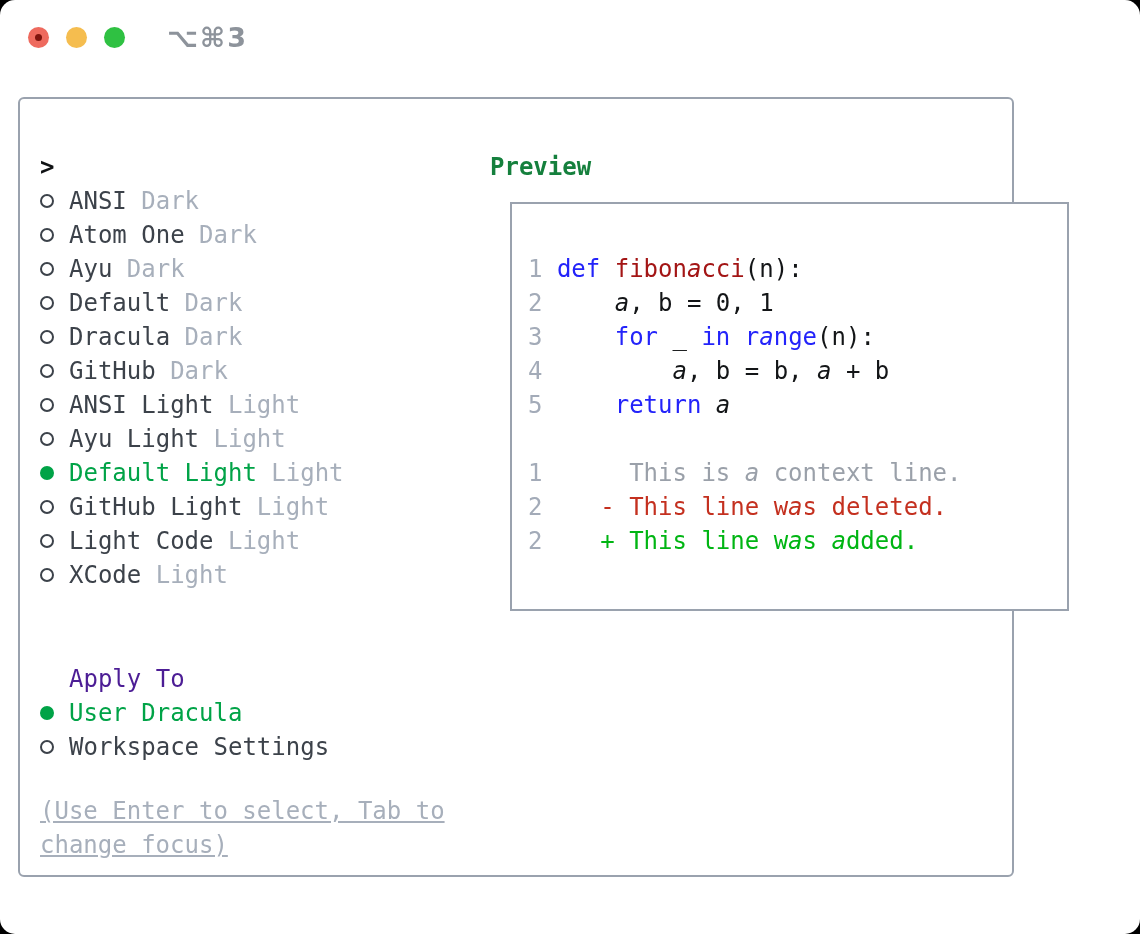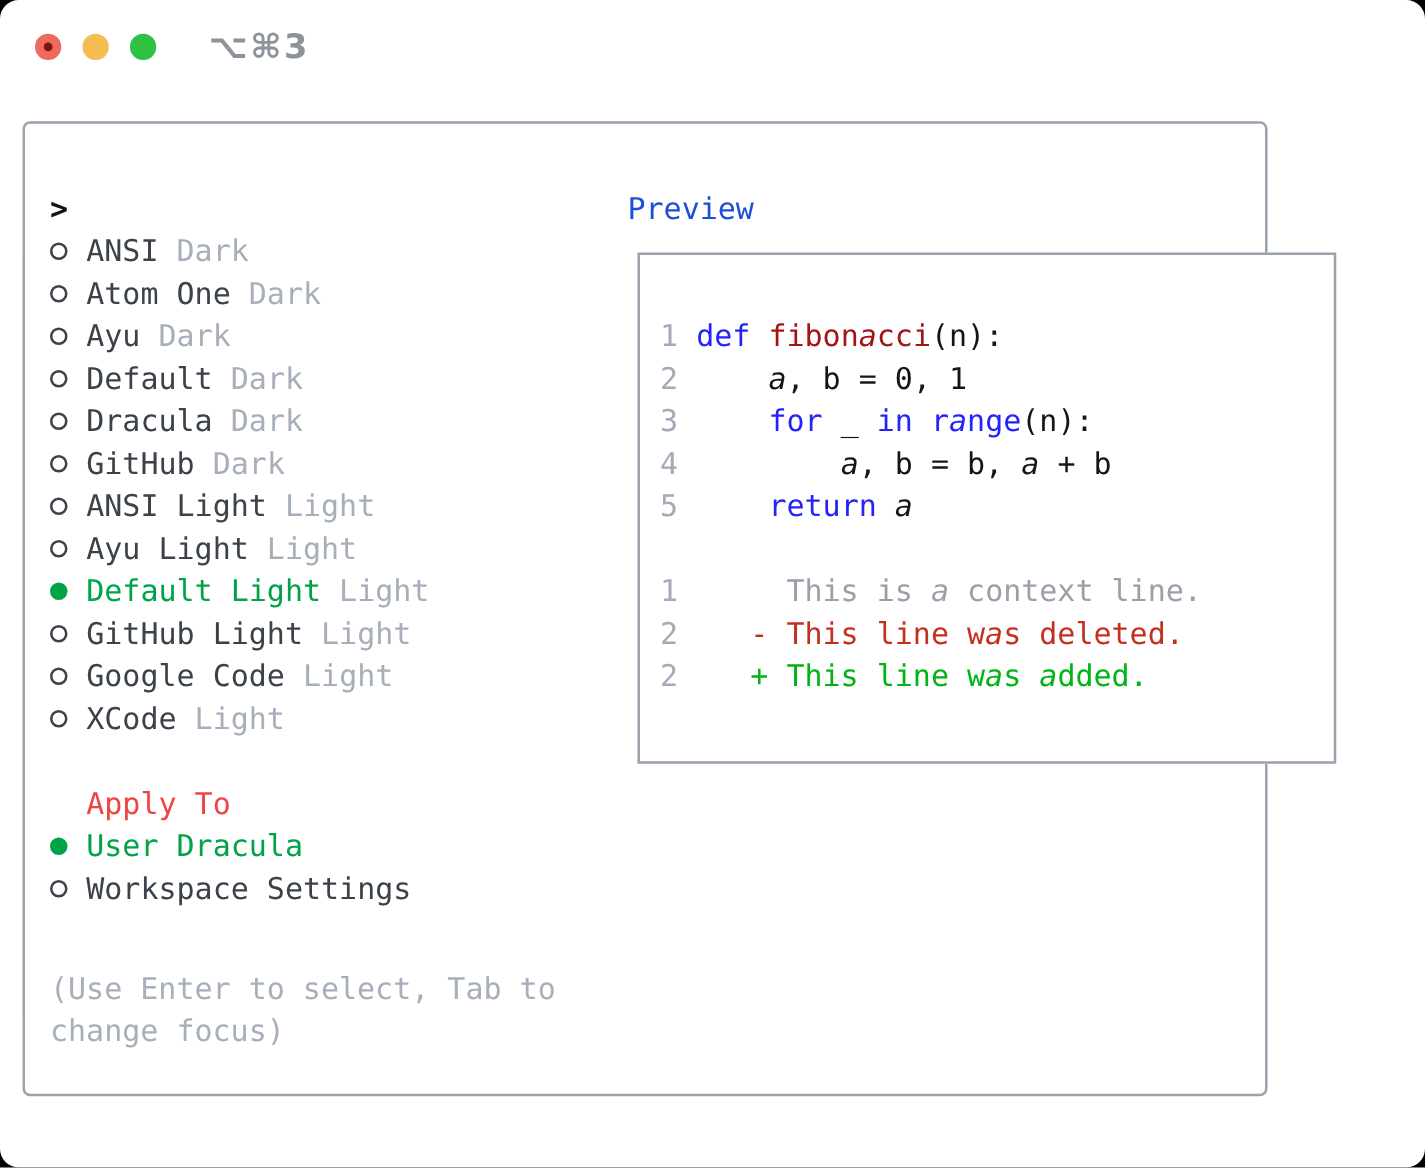--- a/index.html
+++ b/index.html
@@ -24,32 +24,32 @@
 
   
   .appbox{position:absolute;left:18px;top:97px;width:996px;height:780px;box-sizing:border-box;
           border:2px solid var(--border);border-radius:6px;background:#fff;}
 
   
   .leftpane{position:absolute;left:20px;top:51px;width:452px;font-size:24px;color:var(--fg);}
   .row{height:34px;display:flex;align-items:center;white-space:pre;}
   .prompt{display:inline-block;width:29px;font-weight:bold;color:#101214;}
   .hdr{font-weight:bold;color:#101214;}
-  .subheader{padding-left:29px;color:#ef4444;}
+  .subheader{padding-left:29px;color:#4c1d95;margin-top:36px;}
   .bullet{flex:0 0 auto;width:14px;height:14px;box-sizing:border-box;border:2px solid var(--fg);
           border-radius:50%;margin-right:15px;}
   .bullet.on{border-color:var(--accent);background:var(--accent);}
   .iname{color:var(--fg);}
   .iname.on{color:var(--accent);}
   .muted{color:var(--muted);}
-  .hint{width:440px;line-height:34px;color:var(--muted);white-space:normal;margin-top:46px;}
+  .hint{width:440px;line-height:34px;color:var(--muted);white-space:normal;margin-top:30px;text-decoration:underline;}
 
   
-  .pheader{position:absolute;left:482px;top:51px;height:34px;line-height:34px;
-           font-size:24px;font-weight:normal;color:#1d4ed8;}
+  .pheader{position:absolute;left:470px;top:51px;height:34px;line-height:34px;
+           font-size:24px;font-weight:bold;color:#15803d;}
   .previewbox{position:absolute;left:490px;top:103px;width:559px;height:409px;box-sizing:border-box;
               border:2px solid var(--border);background:#fff;overflow:hidden;}
   .pcode{padding:48px 0 0 16px;}
   .pline{height:34px;line-height:34px;white-space:pre;font-size:24px;}
   .pline i{font-style:italic;}
   .c-num{color:var(--num);}
   .c-kw{color:var(--kw);}
   .c-fn{color:var(--fn);}
   .c-fg{color:var(--codefg);}
   .c-ctx{color:var(--ctx);}
@@ -80,21 +80,21 @@
           <div class="row"><span class="bullet"></span><span class="iname">ANSI</span><span class="muted"> Dark</span></div>
           <div class="row"><span class="bullet"></span><span class="iname">Atom One</span><span class="muted"> Dark</span></div>
           <div class="row"><span class="bullet"></span><span class="iname">Ayu</span><span class="muted"> Dark</span></div>
           <div class="row"><span class="bullet"></span><span class="iname">Default</span><span class="muted"> Dark</span></div>
           <div class="row"><span class="bullet"></span><span class="iname">Dracula</span><span class="muted"> Dark</span></div>
           <div class="row"><span class="bullet"></span><span class="iname">GitHub</span><span class="muted"> Dark</span></div>
           <div class="row"><span class="bullet"></span><span class="iname">ANSI Light</span><span class="muted"> Light</span></div>
           <div class="row"><span class="bullet"></span><span class="iname">Ayu Light</span><span class="muted"> Light</span></div>
           <div class="row"><span class="bullet on"></span><span class="iname on">Default Light</span><span class="muted"> Light</span></div>
           <div class="row"><span class="bullet"></span><span class="iname">GitHub Light</span><span class="muted"> Light</span></div>
-          <div class="row"><span class="bullet"></span><span class="iname">Google Code</span><span class="muted"> Light</span></div>
+          <div class="row"><span class="bullet"></span><span class="iname">Light Code</span><span class="muted"> Light</span></div>
           <div class="row"><span class="bullet"></span><span class="iname">XCode</span><span class="muted"> Light</span></div>
         </div>
       <div class="row"></div>
       <div class="row subheader">
         <span>Apply To</span>
       </div>
       <div id="applyList">
           <div class="row"><span class="bullet on"></span><span class="iname on">User Dracula</span></div>
           <div class="row"><span class="bullet"></span><span class="iname">Workspace Settings</span></div>
         </div>

